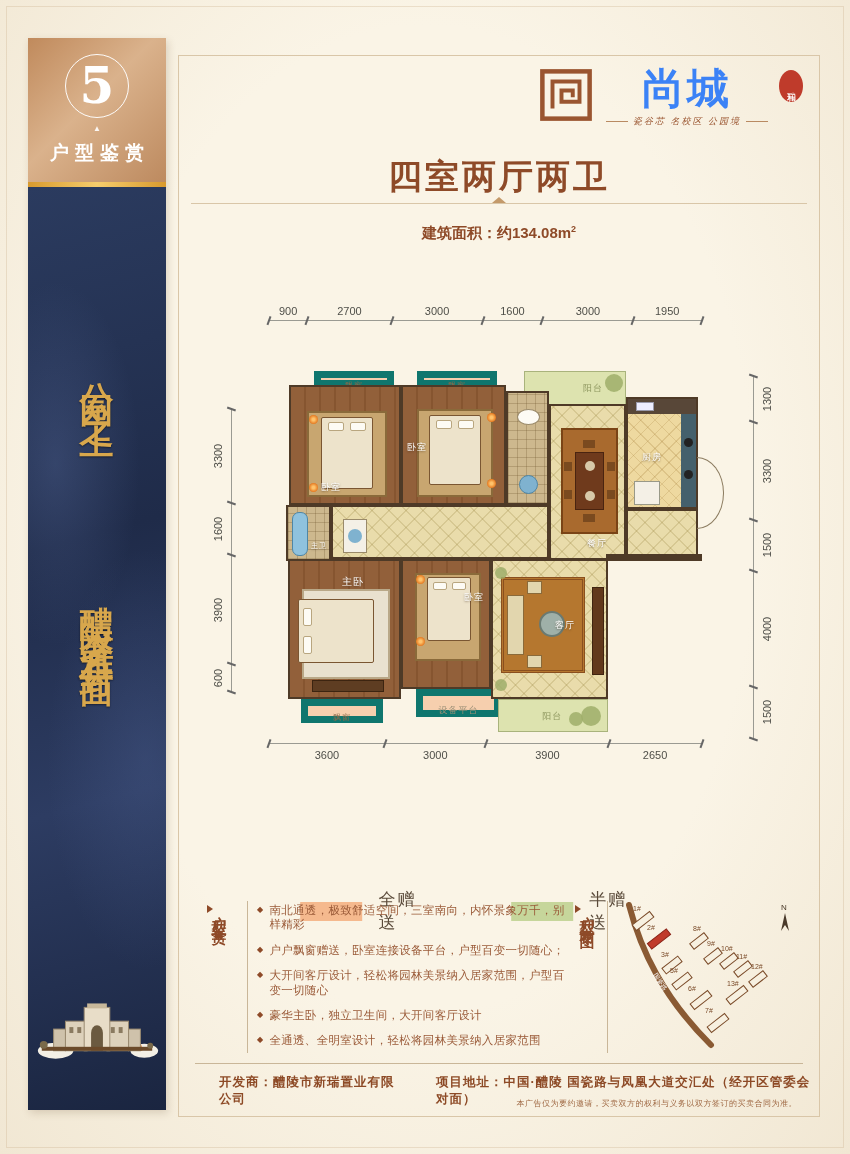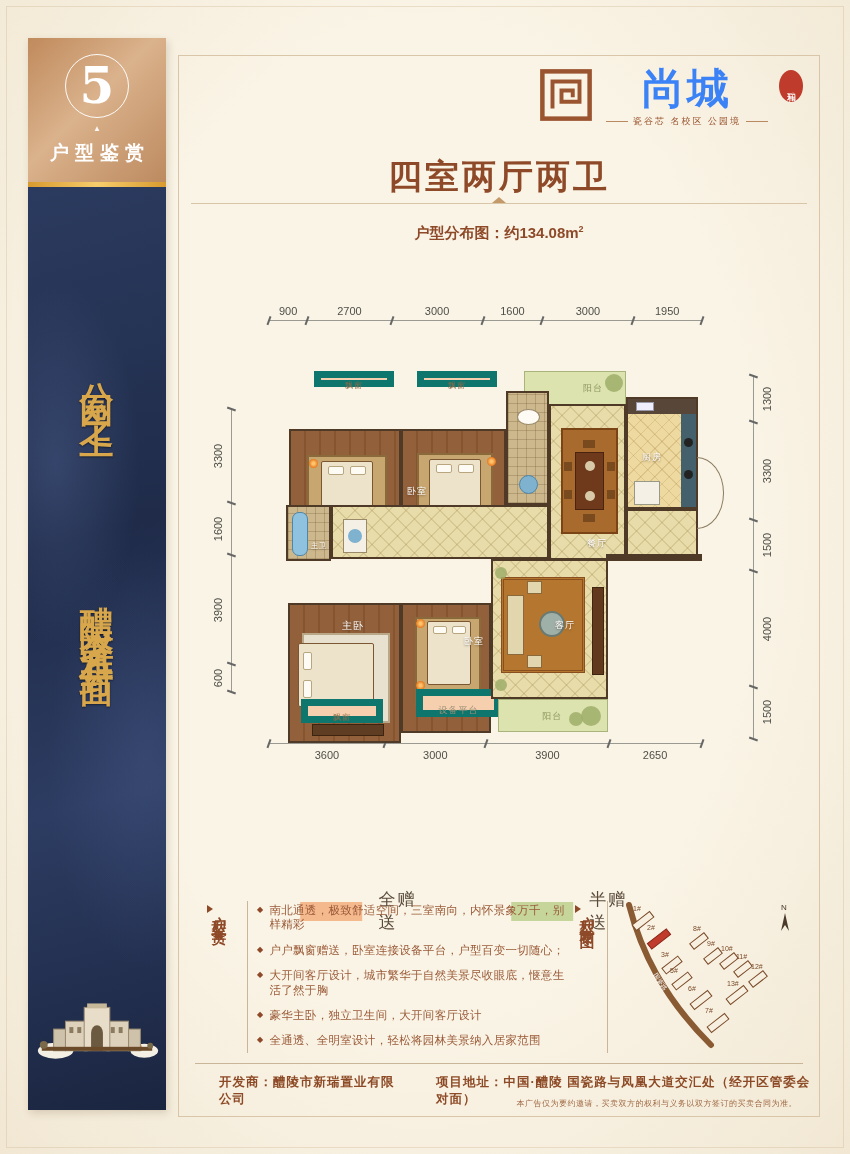--- a/index.html
+++ b/index.html
@@ -34,21 +34,21 @@
           letter-spacing:14px;text-shadow:0 1px 2px rgba(0,0,0,.45);white-space:nowrap;}
   .slogan.s1{top:168px;}
   .slogan.s2{top:392px;}
   .sb-art{position:absolute;left:0;bottom:28px;width:138px;height:96px;}
 
   
   .logo{position:absolute;right:16px;top:10px;display:flex;align-items:flex-start;}
   .logo-seal{width:54px;height:54px;margin-right:8px;margin-top:2px;}
   .logo-main{text-align:center;}
   .logo-name{font:800 42px "DejaVu Serif",serif;color:#3b82f6;letter-spacing:3px;line-height:1.1;}
-  .logo-tag{display:flex;align-items:center;justify-content:center;margin-top:3px;color:#9a5530;font-size:9px;letter-spacing:2px;}
+  .logo-tag{display:flex;align-items:center;justify-content:center;margin-top:3px;color:#9a5530;font-size:9px;letter-spacing:2px;font-style:italic;}
   .logo-tag::before,.logo-tag::after{content:"";width:22px;height:1px;background:#b98a62;margin:0 5px;}
   .red-seal{width:24px;height:32px;margin-left:6px;margin-top:4px;background:#bf3b2b;border-radius:50%;
             display:flex;align-items:center;justify-content:center;}
   .red-seal span{writing-mode:vertical-rl;color:#fff;font-size:9px;letter-spacing:1px;}
 
   
   .title{position:absolute;left:0;right:0;top:98px;text-align:center;
          font:bold 34px "Liberation Sans",sans-serif;color:#8e4a28;letter-spacing:3px;}
   .title-rule{position:absolute;left:12px;right:12px;top:147px;height:1px;background:#d9c6a8;}
   .title-rule .tri{position:absolute;left:50%;top:-6px;transform:translateX(-50%);
@@ -72,21 +72,21 @@
   .vdim .seg span{transform:rotate(-90deg);font-size:11px;color:#4f4f49;white-space:nowrap;}
   .vdim.left{border-right:1px solid #9a9a92;}
   .vdim.left .seg::before{content:"";position:absolute;top:-1px;right:-5px;width:9px;height:1.5px;background:#666;transform:rotate(20deg);}
   .vdim.left::after{content:"";position:absolute;bottom:-1px;right:-5px;width:9px;height:1.5px;background:#666;transform:rotate(20deg);}
   .vdim.right{border-left:1px solid #9a9a92;}
   .vdim.right .seg::before{content:"";position:absolute;top:-1px;left:-5px;width:9px;height:1.5px;background:#666;transform:rotate(20deg);}
   .vdim.right::after{content:"";position:absolute;bottom:-1px;left:-5px;width:9px;height:1.5px;background:#666;transform:rotate(20deg);}
 
   .plan-canvas{position:absolute;left:81px;top:83px;width:440px;height:360px;}
   .room{position:absolute;box-sizing:border-box;border:2px solid #4e3a27;}
-  .wood{background:repeating-linear-gradient(90deg,#92603a 0 13px,#865530 13px 15px);margin-top:44px;}
+  .wood{background:repeating-linear-gradient(90deg,#92603a 0 13px,#865530 13px 15px);}
   .tile{background-color:#e9dcab;
         background-image:repeating-linear-gradient(45deg,rgba(150,130,60,.22) 0 1px,transparent 1px 12px),
                          repeating-linear-gradient(-45deg,rgba(150,130,60,.22) 0 1px,transparent 1px 12px);}
   .btile{background-color:#cdb88e;
         background-image:repeating-linear-gradient(0deg,rgba(110,85,45,.28) 0 1px,transparent 1px 9px),
                          repeating-linear-gradient(90deg,rgba(110,85,45,.28) 0 1px,transparent 1px 9px);}
   .ktile{background-color:#eed9a0;
         background-image:repeating-linear-gradient(45deg,rgba(160,120,50,.22) 0 1px,transparent 1px 10px),
                          repeating-linear-gradient(-45deg,rgba(160,120,50,.22) 0 1px,transparent 1px 10px);}
   .gift{background:#f6cfae;border:7px solid #0f766e;}
@@ -150,21 +150,21 @@
       </div>
       <div class="red-seal">
         <span>瑞和</span>
       </div>
     </div>
 
     <div class="title">四室两厅两卫</div>
     <div class="title-rule">
         <span class="tri"></span>
       </div>
-    <div class="subtitle"><span>户型分布图：约134.08m</span><sup>2</sup></div>
+    <div class="subtitle"><span>建筑面积：约134.08m</span><sup>2</sup></div>
 
     <div class="plan-wrap">
 
       <div class="hdim" style="left:66px;top:10px;width:432px;">
         <div class="seg" style="flex-grow:900">900</div>
         <div class="seg" style="flex-grow:2700">2700</div>
         <div class="seg" style="flex-grow:3000">3000</div>
         <div class="seg" style="flex-grow:1600">1600</div>
         <div class="seg" style="flex-grow:3000">3000</div>
         <div class="seg" style="flex-grow:1950">1950</div>
@@ -362,21 +362,21 @@
         <div class="b">
             <span class="dm">◆</span>
             <span>南北通透，极致舒适空间，三室南向，内怀景象万千，别样精彩</span>
           </div>
         <div class="b">
             <span class="dm">◆</span>
             <span>户户飘窗赠送，卧室连接设备平台，户型百变一切随心；</span>
           </div>
         <div class="b">
             <span class="dm">◆</span>
-            <span>大开间客厅设计，城市繁华于自然美景尽收眼底，惬意生活了然于胸</span>
+            <span>大开间客厅设计，轻松将园林美景纳入居家范围，户型百变一切随心</span>
           </div>
         <div class="b">
             <span class="dm">◆</span>
             <span>豪华主卧，独立卫生间，大开间客厅设计</span>
           </div>
         <div class="b">
             <span class="dm">◆</span>
             <span>全通透、全明室设计，轻松将园林美景纳入居家范围</span>
           </div>
       </div>

